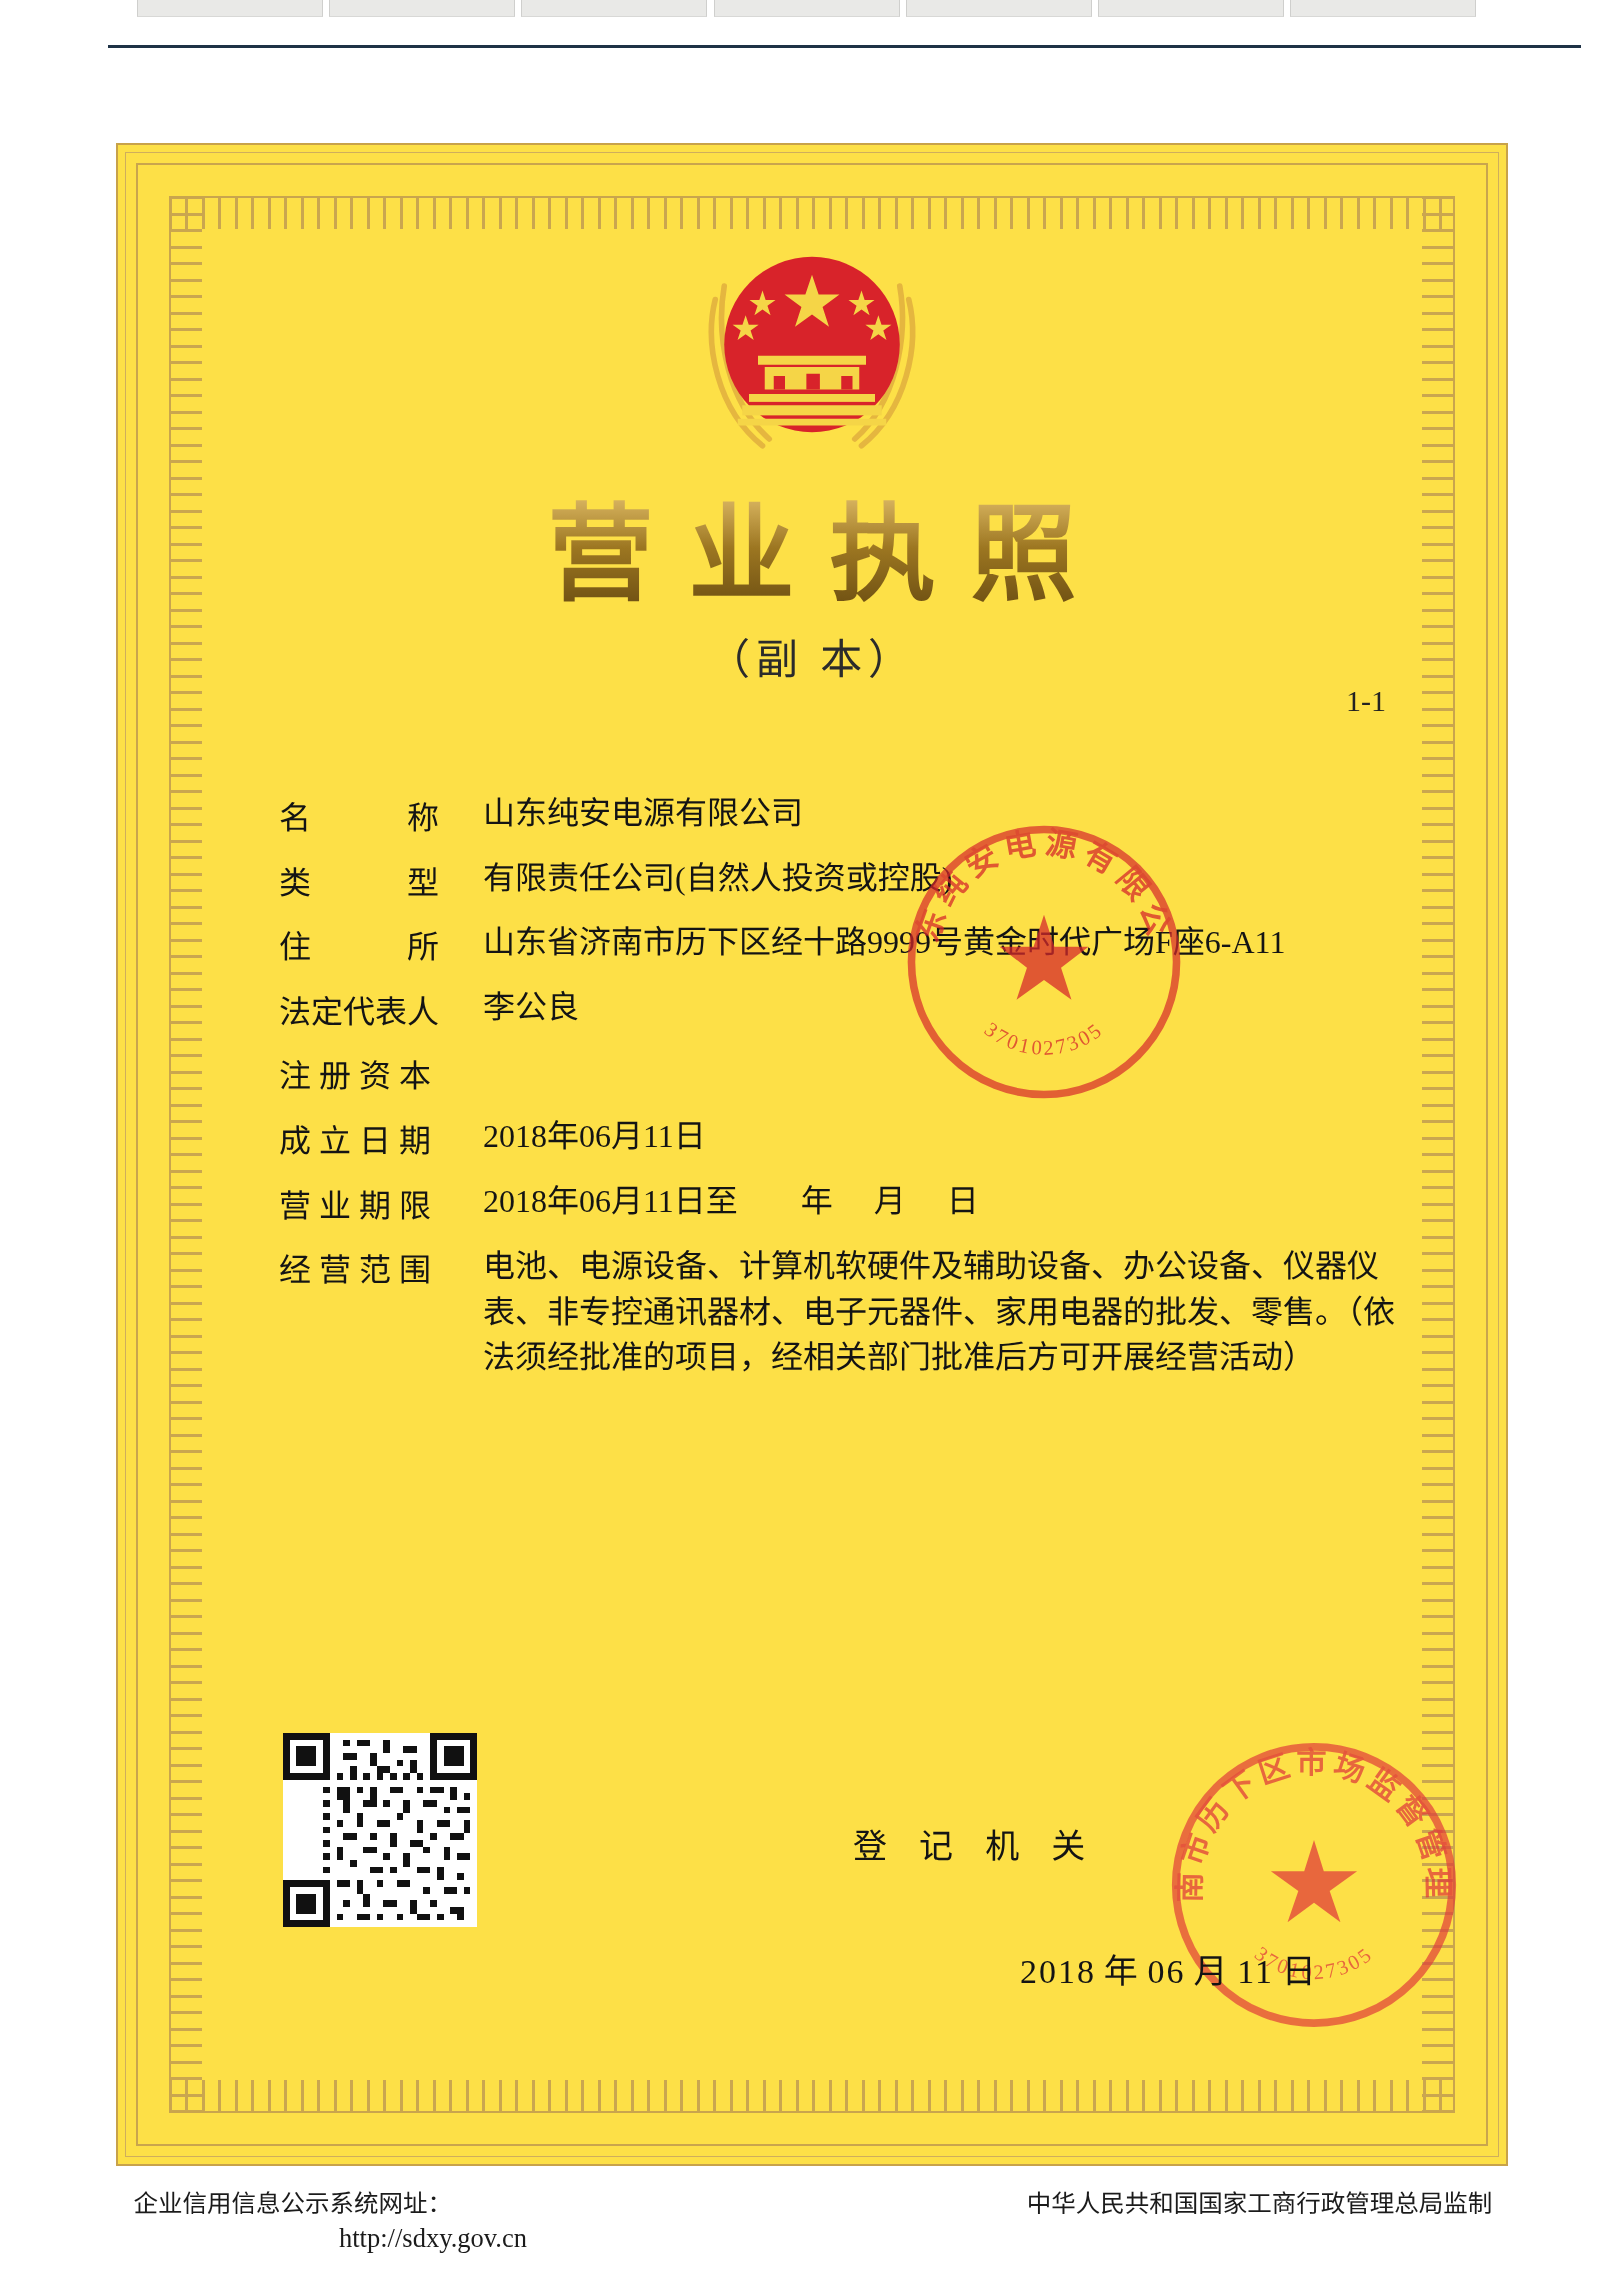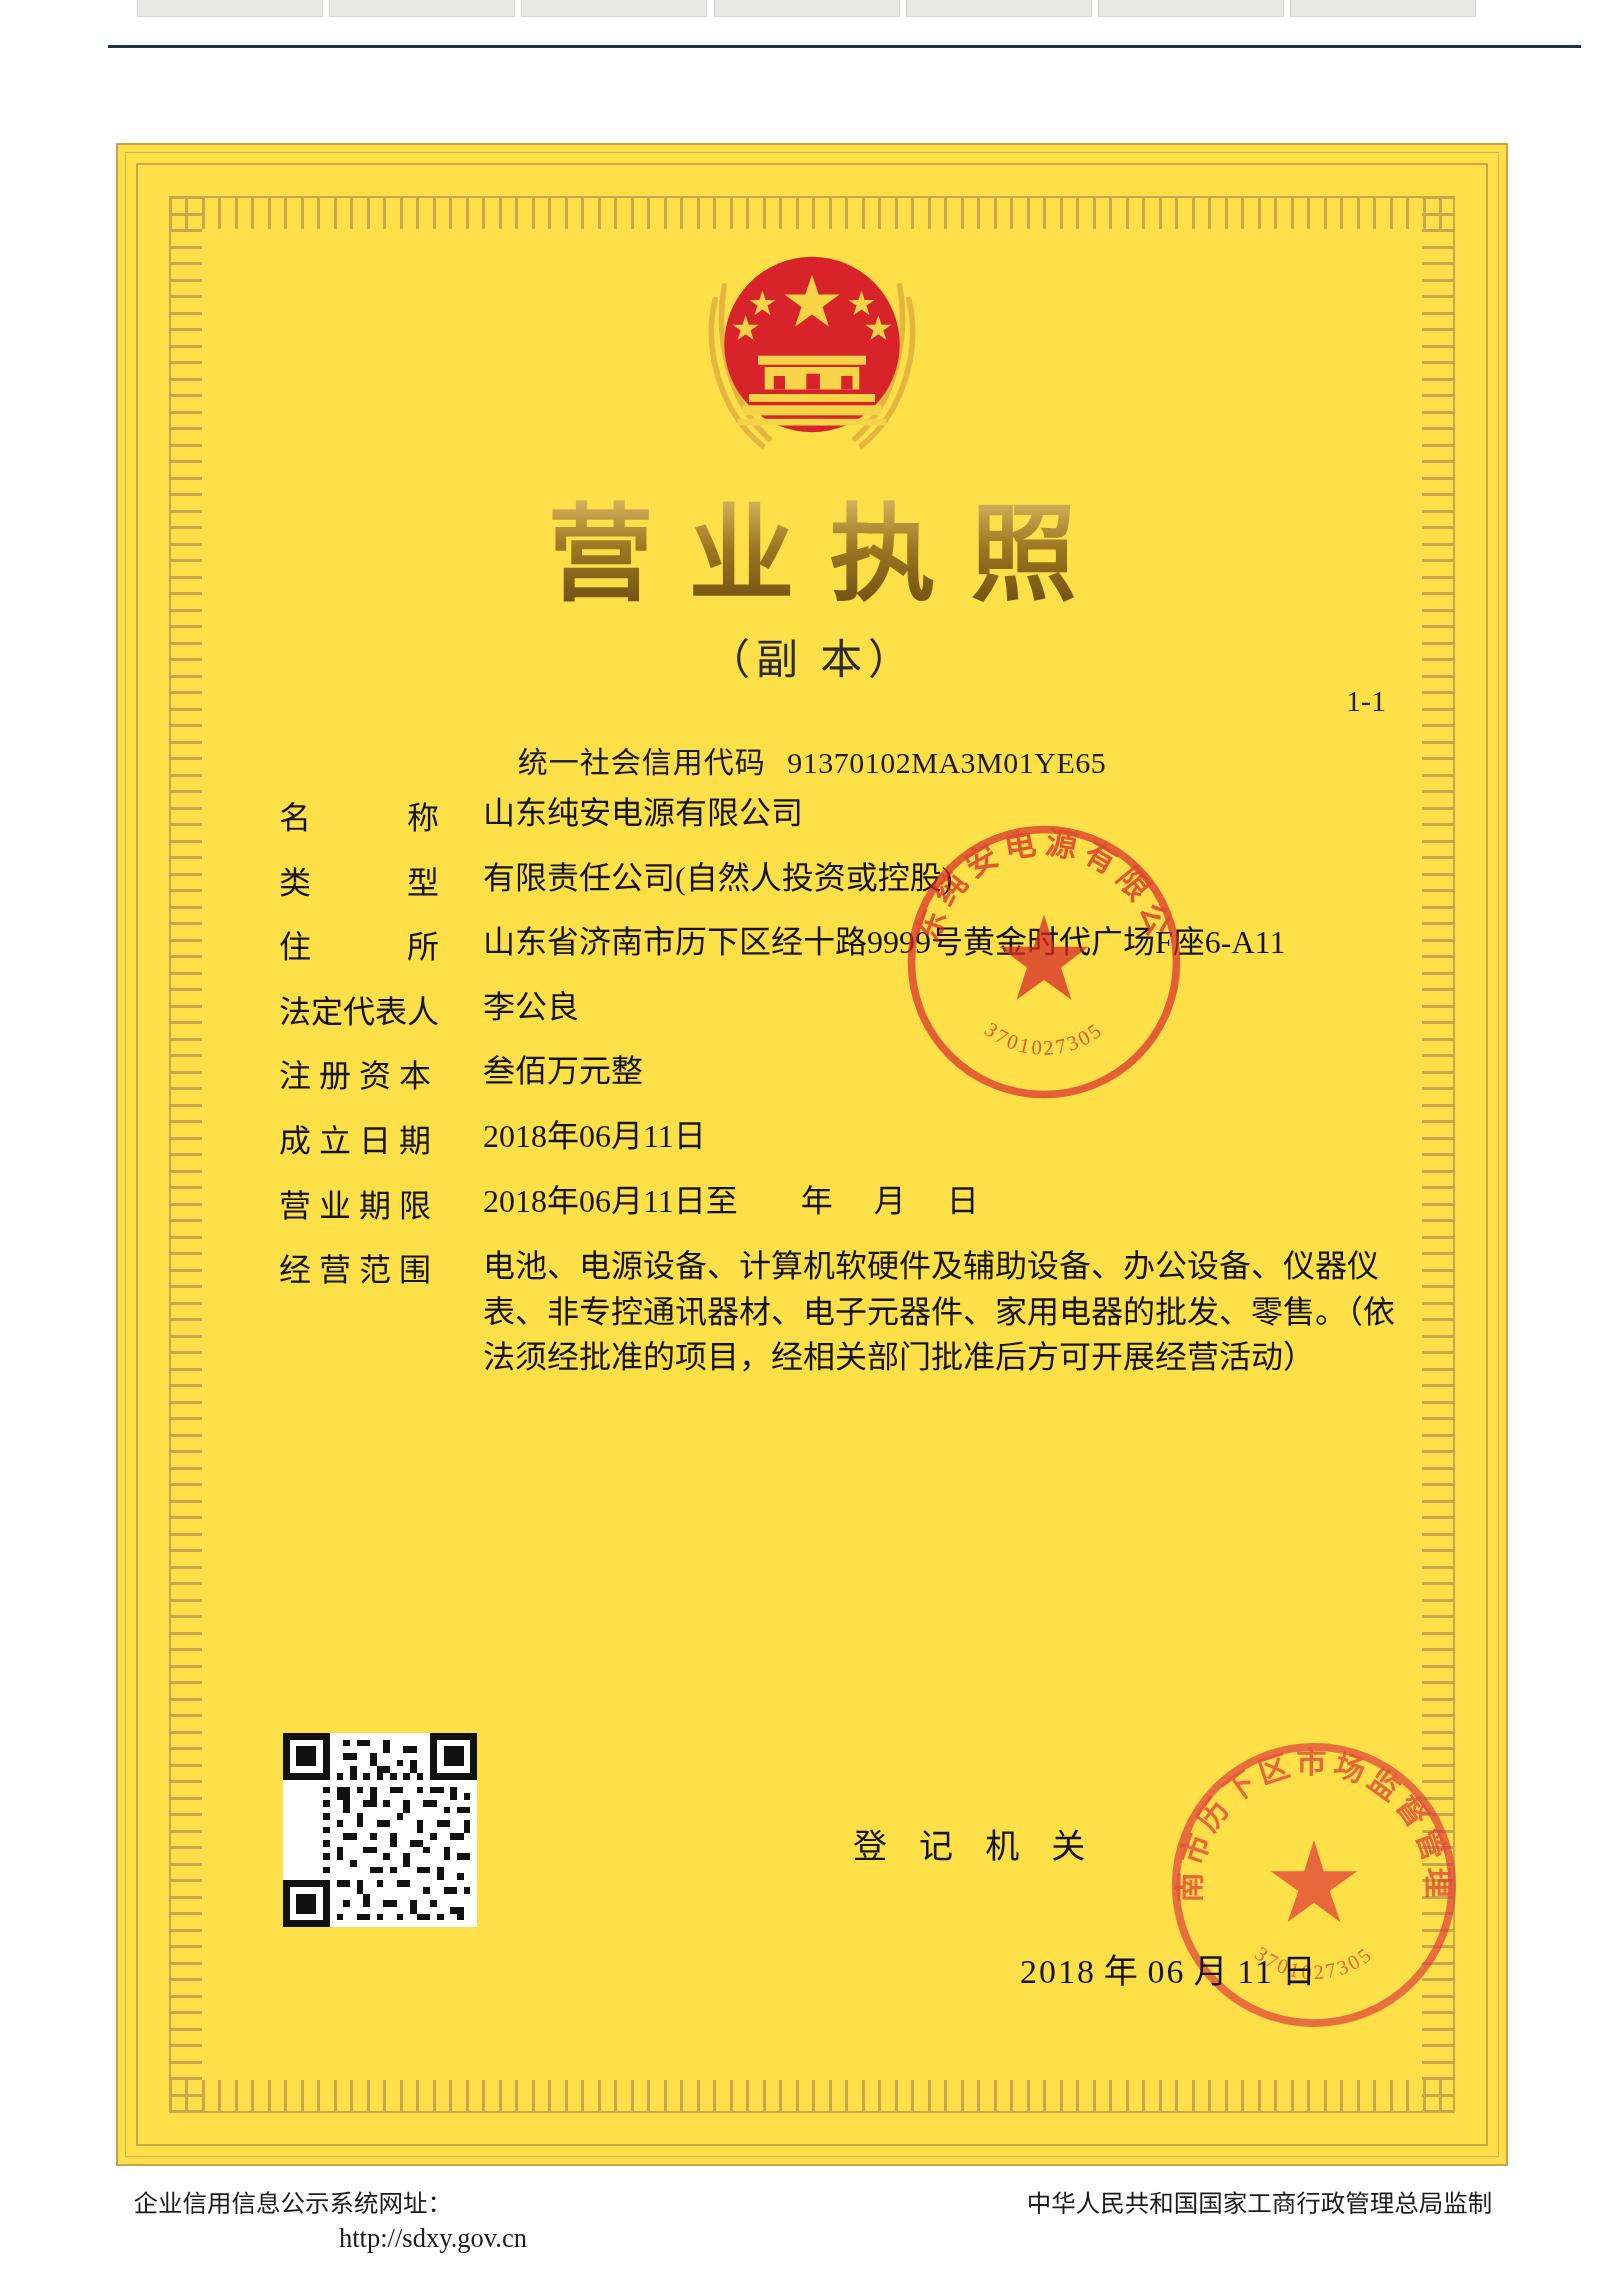--- a/index.html
+++ b/index.html
@@ -344,23 +344,20 @@
         <rect x="44" y="136" width="112" height="7"></rect>
         <rect x="38" y="146" width="124" height="9"></rect>
         <rect x="34" y="158" width="132" height="6"></rect>
       </g>
     </svg>
 
     <div class="title">营业执照</div>
     <div class="subtitle">（副  本）</div>
     <div class="serial">1-1</div>
 
-    <div class="credit">
-      <span>统一社会信用代码</span><span class="code">91370102MA3M01YE65</span>
-    </div>
 
     <div class="fields">
 
       <div class="row">
         <div class="label">名　　　称</div>
         <div class="value">山东纯安电源有限公司</div>
       </div>
 
       <div class="row">
         <div class="label">类　　　型</div>
@@ -372,21 +369,20 @@
         <div class="value">山东省济南市历下区经十路9999号黄金时代广场F座6-A11</div>
       </div>
 
       <div class="row">
         <div class="label">法定代表人</div>
         <div class="value">李公良</div>
       </div>
 
       <div class="row">
         <div class="label">注 册 资 本</div>
-        <div class="value">叁佰万元整</div>
       </div>
 
       <div class="row">
         <div class="label">成 立 日 期</div>
         <div class="value">2018年06月11日</div>
       </div>
 
       <div class="row term">
         <div class="label">营 业 期 限</div>
         <div class="value">

